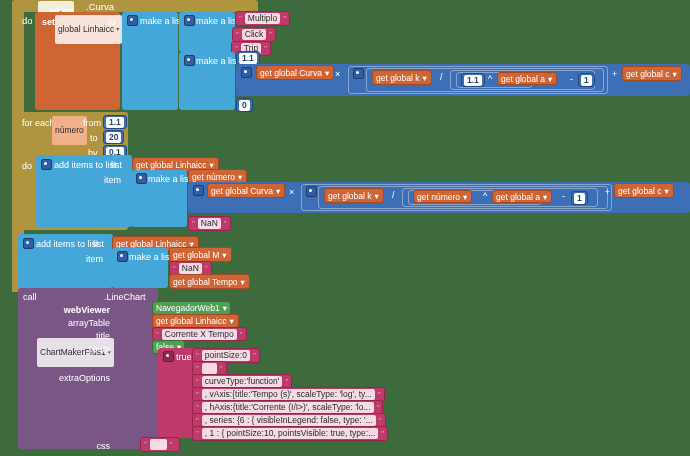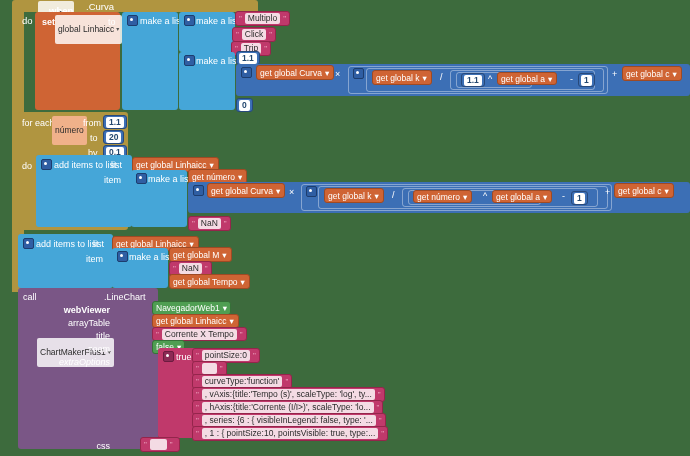--- a/index.html
+++ b/index.html
@@ -306,21 +306,21 @@
   <div class="pill" style="position:absolute;left:37px;top:306px;margin-top:32px;">
     <span>ChartMakerPlus1</span>
       <span class="car">▾</span>
   </div>
   <div class="lbl" style="left:104px;top:292px;">.LineChart</div>
 
   <div class="lbl" style="left:110px;top:305px;text-align:right;transform:translateX(-100%);font-weight:bold;">webViewer</div>
   <div class="lbl" style="left:110px;top:318px;text-align:right;transform:translateX(-100%);">arrayTable</div>
   <div class="lbl" style="left:110px;top:331px;text-align:right;transform:translateX(-100%);">title</div>
   <div class="lbl" style="left:110px;top:344px;text-align:right;transform:translateX(-100%);">zoom</div>
-  <div class="lbl" style="left:110px;top:357px;text-align:center;transform:translateX(-100%);font-style:italic;">extraOptions</div>
+  <div class="lbl" style="left:110px;top:373px;text-align:center;transform:translateX(-100%);">extraOptions</div>
   <div class="lbl" style="left:110px;top:441px;text-align:right;transform:translateX(-100%);">css</div>
 
   <div class="grn" style="left:152px;top:301px;">
     <span>NavegadorWeb1</span>
       <span class="car">▾</span>
   </div>
   <div class="getter" style="left:152px;top:314px;height:14px;">
     <span>get global Linhaicc</span>
       <span class="car">▾</span>
   </div>

